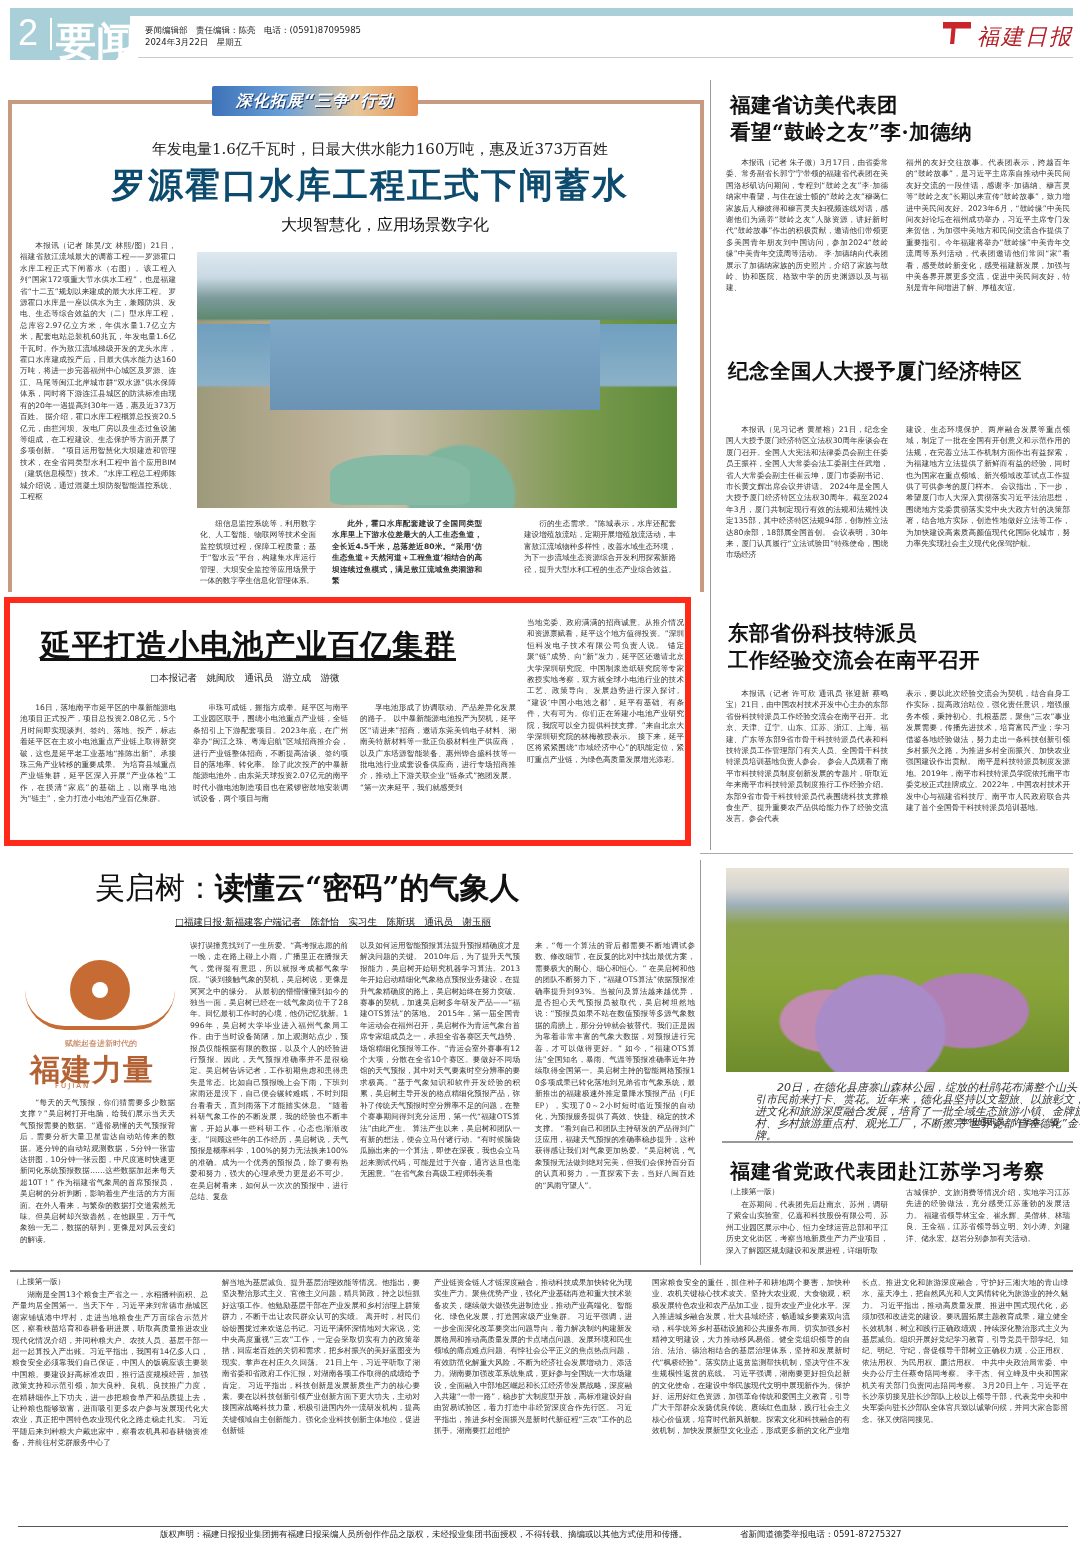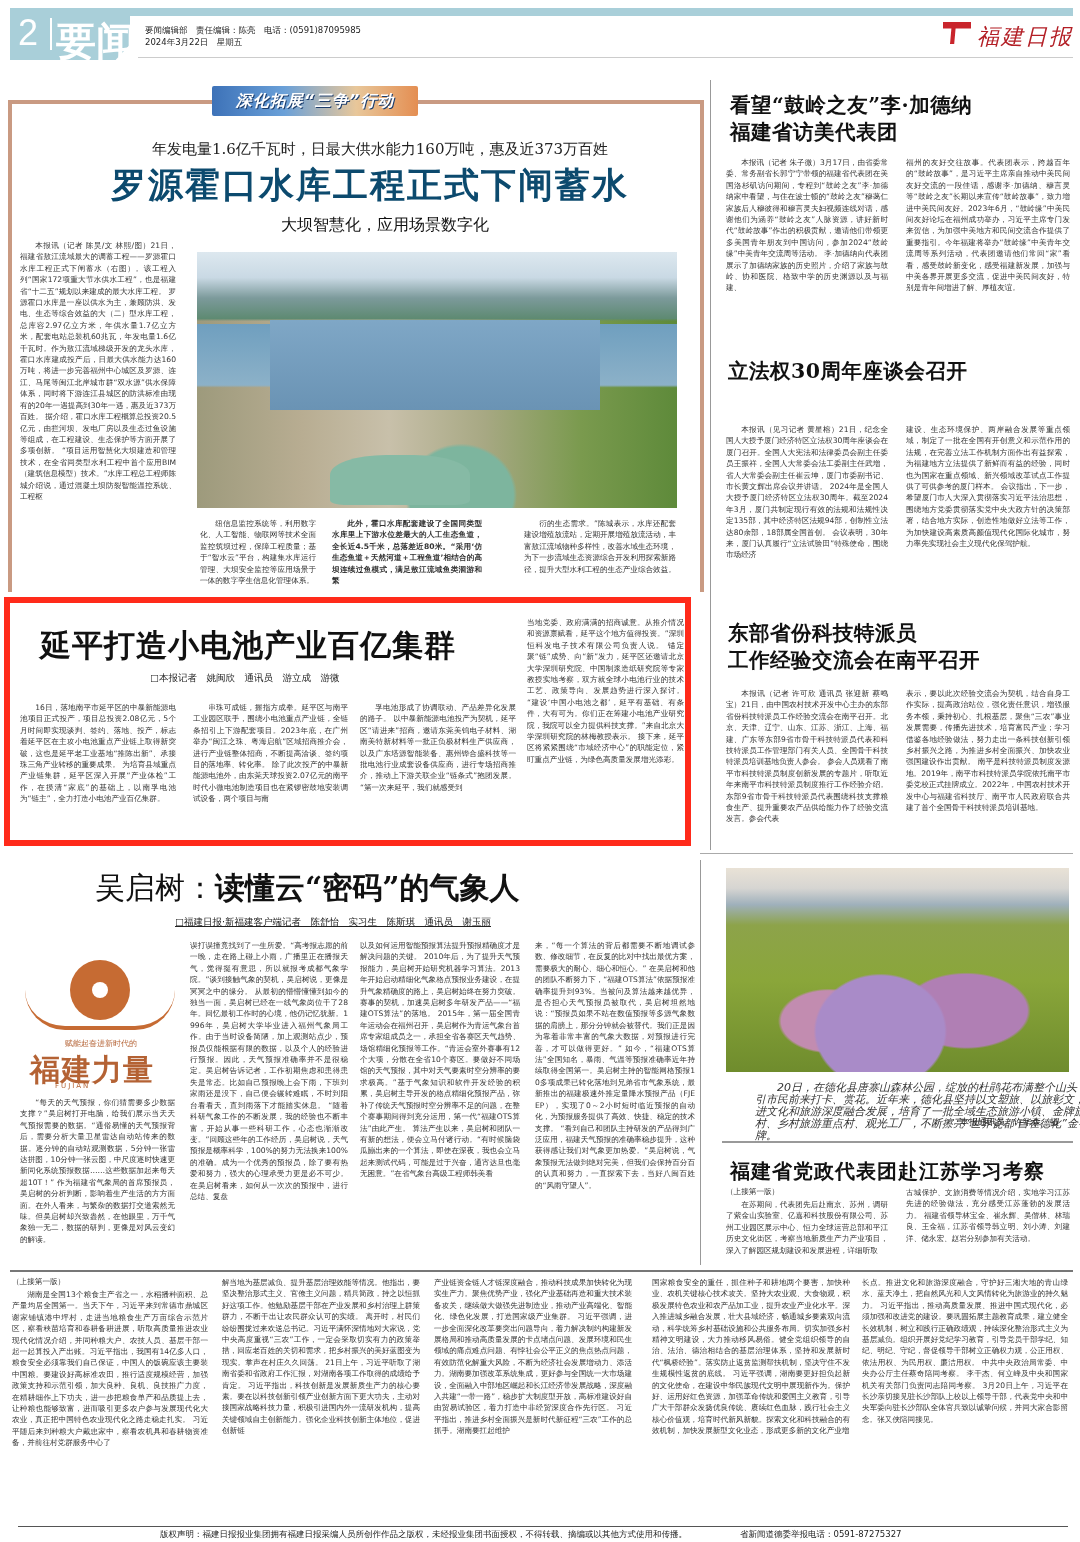--- a/index.html
+++ b/index.html
@@ -41,21 +41,21 @@
 
   
   .col-rule-v { width: 1px; background: #999; }
   .hrule { height: 2px; background: #777; }
 
   
   .rt-title { font-family: "DejaVu Serif", serif; font-weight: bold; font-size: 20.5px; line-height: 27px; color: #111; letter-spacing: 0.5px; }
 
   
   .red-box { left: 4px; top: 597px; width: 687px; height: 249px; border: 6px solid #ff2a1a; }
-  .yp-title { left: 40px; top: 625px; width: 460px; font-family: "DejaVu Serif", serif; font-weight: bold; font-size: 31px; color: #111; letter-spacing: 1px; }
+  .yp-title { left: 40px; top: 625px; width: 460px; font-family: "DejaVu Serif", serif; font-weight: bold; font-size: 31px; color: #111; letter-spacing: 1px; text-decoration: underline; }
   .yp-byline { left: 150px; top: 672px; width: 260px; font-size: 9.5px; color: #222; }
 
   
   .wu-title { left: 95px; top: 868px; width: 560px; font-size: 30px; color: #111; font-family: "DejaVu Serif", serif; }
   .wu-title b { font-weight: bold; }
   .wu-byline { left: 175px; top: 916px; width: 420px; font-size: 9.5px; color: #222; text-decoration: underline; }
   .fj-logo { left: 25px; top: 950px; width: 150px; height: 140px; }
   .fj-disc { left: 45px; top: 10px; width: 60px; height: 60px; border-radius: 50%; background: #c66b33; }
   .fj-hole { left: 67px; top: 32px; width: 16px; height: 16px; border-radius: 50%; background: #fff; }
   .fj-arc { left: 0; top: 40px; width: 150px; height: 40px; border-bottom: 4px solid #c66b33; border-radius: 0 0 75px 75px; }
@@ -106,28 +106,28 @@
 <div class="abs dam-photo"></div>
 <div class="abs dam-wall"></div>
 <div class="abs dam-water"></div>
 <div class="abs body-text" style="left:200px;top:518px;width:116px;height:76px;">纽信息监控系统等，利用数字化、人工智能、物联网等技术全面监控筑坝过程，保障工程质量；基于“智水云”平台，构建集水库运行管理、大坝安全监控等应用场景于一体的数字孪生信息化管理体系。</div>
 <div class="abs body-text" style="left:332px;top:518px;width:150px;height:76px;font-weight:bold;">此外，霍口水库配套建设了全国同类型水库里上下游水位差最大的人工生态鱼道，全长近4.5千米，总落差近80米。“采用‘仿生态鱼道＋天然河道＋工程鱼道’相结合的高坝连续过鱼模式，满足敖江流域鱼类洄游和繁</div>
 <div class="abs body-text" style="left:524px;top:518px;width:152px;height:76px;">衍的生态需求。”陈城表示，水库还配套建设增殖放流站，定期开展增殖放流活动，丰富敖江流域物种多样性，改善水域生态环境，为下一步流域生态资源综合开发利用探索新路径，提升大型水利工程的生态产业综合效益。</div>
 
 <div class="abs col-rule-v" style="left:710px;top:80px;height:770px;"></div>
 
 <div class="abs rt-title" style="left:730px;top:92px;width:340px;">
+  <div>福建省访美代表团</div>
   <div>看望“鼓岭之友”李·加德纳</div>
-  <div>福建省访美代表团</div>
 </div>
 <div class="abs body-text" style="left:726px;top:157px;width:162px;height:196px;">本报讯（记者 朱子微）3月17日，由省委常委、常务副省长郭宁宁带领的福建省代表团在美国洛杉矶访问期间，专程到“鼓岭之友”李·加德纳家中看望，与住在波士顿的“鼓岭之友”穆蔼仁家族后人穆彼得和穆言灵夫妇视频连线对话，感谢他们为涵养“鼓岭之友”人脉资源，讲好新时代“鼓岭故事”作出的积极贡献，邀请他们带领更多美国青年朋友到中国访问，参加2024“鼓岭缘”中美青年交流周等活动。 李·加德纳向代表团展示了加德纳家族的历史照片，介绍了家族与鼓岭、协和医院、格致中学的历史渊源以及与福建、</div>
 <div class="abs body-text" style="left:906px;top:157px;width:164px;height:196px;text-indent:0;">福州的友好交往故事。代表团表示，跨越百年的“鼓岭故事”，是习近平主席亲自推动中美民间友好交流的一段佳话，感谢李·加德纳、穆言灵等“鼓岭之友”长期以来宣传“鼓岭故事”，致力增进中美民间友好。2023年6月，“鼓岭缘”中美民间友好论坛在福州成功举办，习近平主席专门发来贺信，为加强中美地方和民间交流合作提供了重要指引。今年福建将举办“鼓岭缘”中美青年交流周等系列活动，代表团邀请他们常回“家”看看，感受鼓岭新变化，感受福建新发展，加强与中美各界开展更多交流，促进中美民间友好，特别是青年间增进了解、厚植友谊。</div>
 
 <div class="abs rt-title" style="left:728px;top:358px;width:345px;">
-  <div>立法权30周年座谈会召开</div>
+  <div>纪念全国人大授予厦门经济特区</div>
 </div>
 <div class="abs body-text" style="left:726px;top:424px;width:162px;height:172px;">本报讯（见习记者 黄星榕）21日，纪念全国人大授予厦门经济特区立法权30周年座谈会在厦门召开。全国人大宪法和法律委员会副主任委员王振祥，全国人大常委会法工委副主任武增，省人大常委会副主任崔云坤，厦门市委副书记、市长黄文辉出席会议并讲话。 2024年是全国人大授予厦门经济特区立法权30周年。截至2024年3月，厦门共制定现行有效的法规和法规性决定135部，其中经济特区法规94部，创制性立法达80余部，18部属全国首创。 会议表明，30年来，厦门认真履行“立法试验田”特殊使命，围绕市场经济</div>
 <div class="abs body-text" style="left:906px;top:424px;width:164px;height:172px;text-indent:0;">建设、生态环境保护、两岸融合发展等重点领域，制定了一批在全国有开创意义和示范作用的法规，在完善立法工作机制方面作出有益探索，为福建地方立法提供了新鲜而有益的经验，同时也为国家在重点领域、新兴领域改革试点工作提供了可供参考的厦门样本。 会议指出，下一步，希望厦门市人大深入贯彻落实习近平法治思想，围绕地方党委贯彻落实党中央大政方针的决策部署，结合地方实际，创造性地做好立法等工作，为加快建设高素质高颜值现代化国际化城市，努力率先实现社会主义现代化保驾护航。</div>
 
 <div class="abs red-box"></div>
 <div class="abs yp-title">延平打造小电池产业百亿集群</div>
 <div class="abs yp-byline">□本报记者　姚闽欣　通讯员　游立成　游微</div>
 <div class="abs body-text" style="left:20px;top:702px;width:156px;height:136px;">16日，落地南平市延平区的中暴新能源电池项目正式投产，项目总投资2.08亿元，5个月时间即实现谈判、签约、落地、投产，标志着延平区在主攻小电池重点产业链上取得新突破，这也是延平老工业基地“推陈出新”、承接珠三角产业转移的重要成果。 为培育县域重点产业链集群，延平区深入开展“产业体检”工作，在摸清“家底”的基础上，以南孚电池为“链主”，全力打造小电池产业百亿集群。</div>
 <div class="abs body-text" style="left:193px;top:702px;width:155px;height:136px;">串珠可成链，握指方成拳。延平区与南平工业园区联手，围绕小电池重点产业链，全链条招引上下游配套项目。2023年底，在广州举办“闽江之珠、粤海启航”区域招商推介会，进行产业链整体招商，不断提高洽谈、签约项目的落地率、转化率。 除了此次投产的中暴新能源电池外，由东莞天球投资2.07亿元的南平时代小微电池制造项目也在紧锣密鼓地安装调试设备，两个项目与南</div>
 <div class="abs body-text" style="left:360px;top:702px;width:156px;height:136px;">孚电池形成了协调联动、产品差异化发展的路子。 以中暴新能源电池投产为契机，延平区“请进来”招商，邀请东莞美钨电子材料、湖南美特新材料等一批正负极材料生产供应商，以及广东塔源智能装备、惠州铧合盛科技等一批电池行业成套设备供应商，进行专场招商推介，推动上下游关联企业“链条式”抱团发展。 “第一次来延平，我们就感受到</div>

